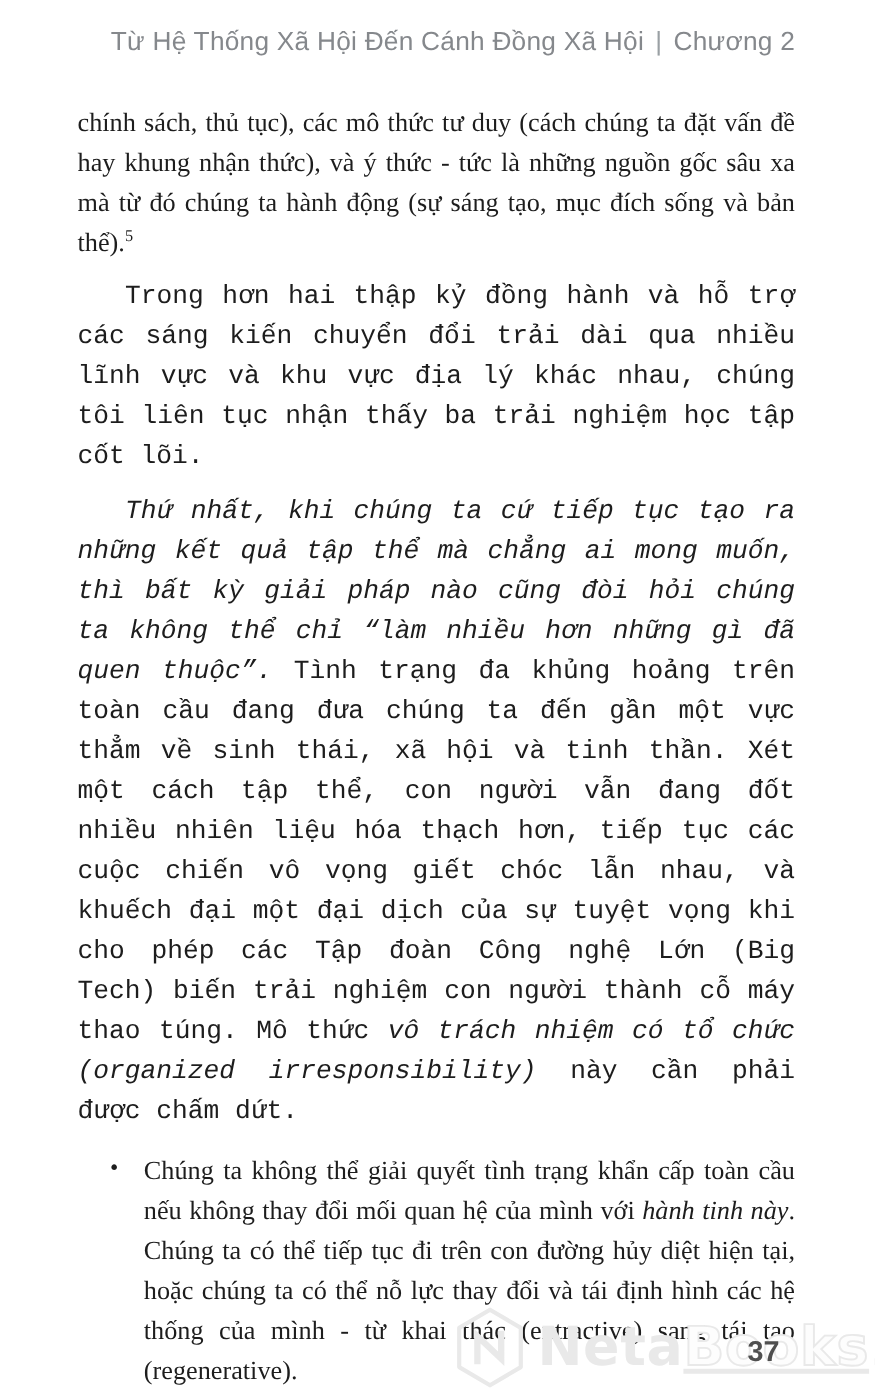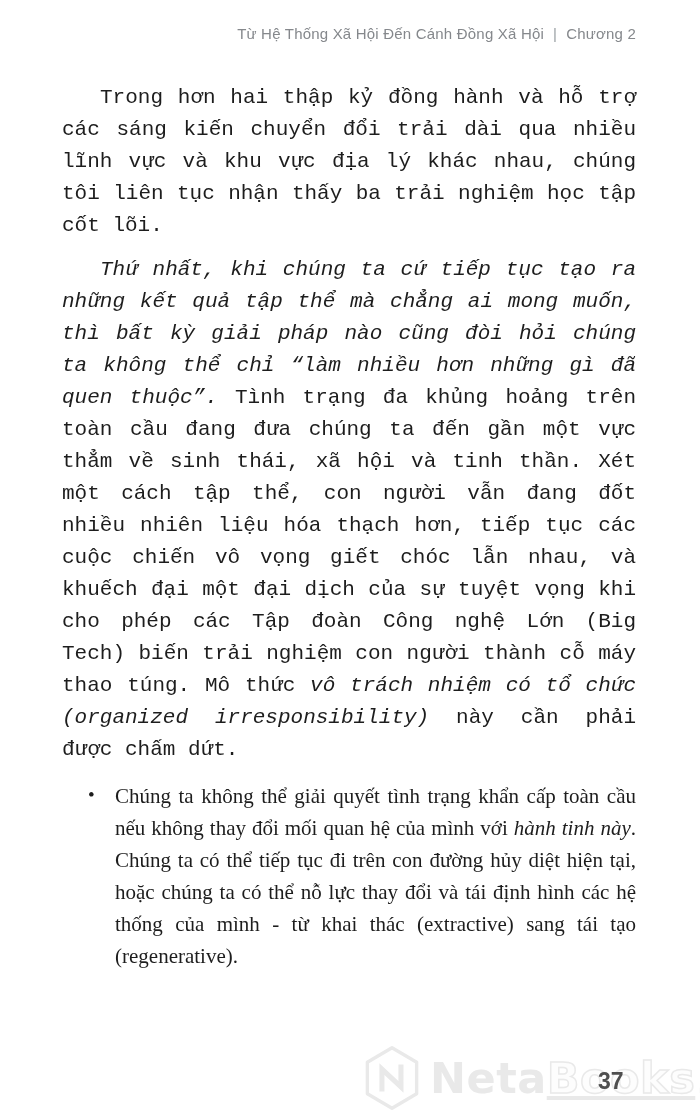--- a/index.html
+++ b/index.html
@@ -12,21 +12,21 @@
     overflow: hidden;
     font-family: "Liberation Serif", serif;
   }
   .running-header {
     position: absolute;
     top: 23px;
     left: 62px;
     right: 64px;
     text-align: right;
     font-family: "Liberation Sans", sans-serif;
-    font-size: 15px;
+    font-size: 21px;
     line-height: 22px;
     color: #85888c;
     letter-spacing: 0.2px;
     white-space: nowrap;
   }
   .running-header .sep {
     color: #9aa0a4;
     padding: 0 9px;
     font-weight: 300;
   }
@@ -102,20 +102,21 @@
 </head>
 <body>
 
 <div class="page">
 
   <div class="running-header">
     <span>Từ Hệ Thống Xã Hội Đến Cánh Đồng Xã Hội</span><span class="sep">|</span><span>Chương 2</span>
   </div>
 
   <div class="body-text">
+    <p><span class="run-normal">chính sách, thủ tục), các mô thức tư duy (cách chúng ta đặt vấn đề hay khung nhận thức), và ý thức - tức là những nguồn gốc sâu xa mà từ đó chúng ta hành động (sự sáng tạo, mục đích sống và bản thể).</span><span class="run-sup">5</span></p>
     <p class="indent"><span class="run-normal">Trong hơn hai thập kỷ đồng hành và hỗ trợ các sáng kiến chuyển đổi trải dài qua nhiều lĩnh vực và khu vực địa lý khác nhau, chúng tôi liên tục nhận thấy ba trải nghiệm học tập cốt lõi.</span></p>
     <p class="indent"><span class="run-italic">Thứ nhất, khi chúng ta cứ tiếp tục tạo ra những kết quả tập thể mà chẳng ai mong muốn, thì bất kỳ giải pháp nào cũng đòi hỏi chúng ta không thể chỉ “làm nhiều hơn những gì đã quen thuộc”.</span><span class="run-normal"> Tình trạng đa khủng hoảng trên toàn cầu đang đưa chúng ta đến gần một vực thẳm về sinh thái, xã hội và tinh thần. Xét một cách tập thể, con người vẫn đang đốt nhiều nhiên liệu hóa thạch hơn, tiếp tục các cuộc chiến vô vọng giết chóc lẫn nhau, và khuếch đại một đại dịch của sự tuyệt vọng khi cho phép các Tập đoàn Công nghệ Lớn (Big Tech) biến trải nghiệm con người thành cỗ máy thao túng. Mô thức </span><span class="run-italic">vô trách nhiệm có tổ chức (organized irresponsibility)</span><span class="run-normal"> này cần phải được chấm dứt.</span></p>
     <div class="bullet-item">
       <span class="bullet-marker">•</span>
       <div><span class="run-normal">Chúng ta không thể giải quyết tình trạng khẩn cấp toàn cầu nếu không thay đổi mối quan hệ của mình với </span><span class="run-italic">hành tinh này</span><span class="run-normal">. Chúng ta có thể tiếp tục đi trên con đường hủy diệt hiện tại, hoặc chúng ta có thể nỗ lực thay đổi và tái định hình các hệ thống của mình - từ khai thác (extractive) sang tái tạo (regenerative).</span></div>
     </div>
   </div>
 
   <div class="watermark">
     <svg class="wm-logo" viewBox="0 0 100 116" fill="none" xmlns="http://www.w3.org/2000/svg">

